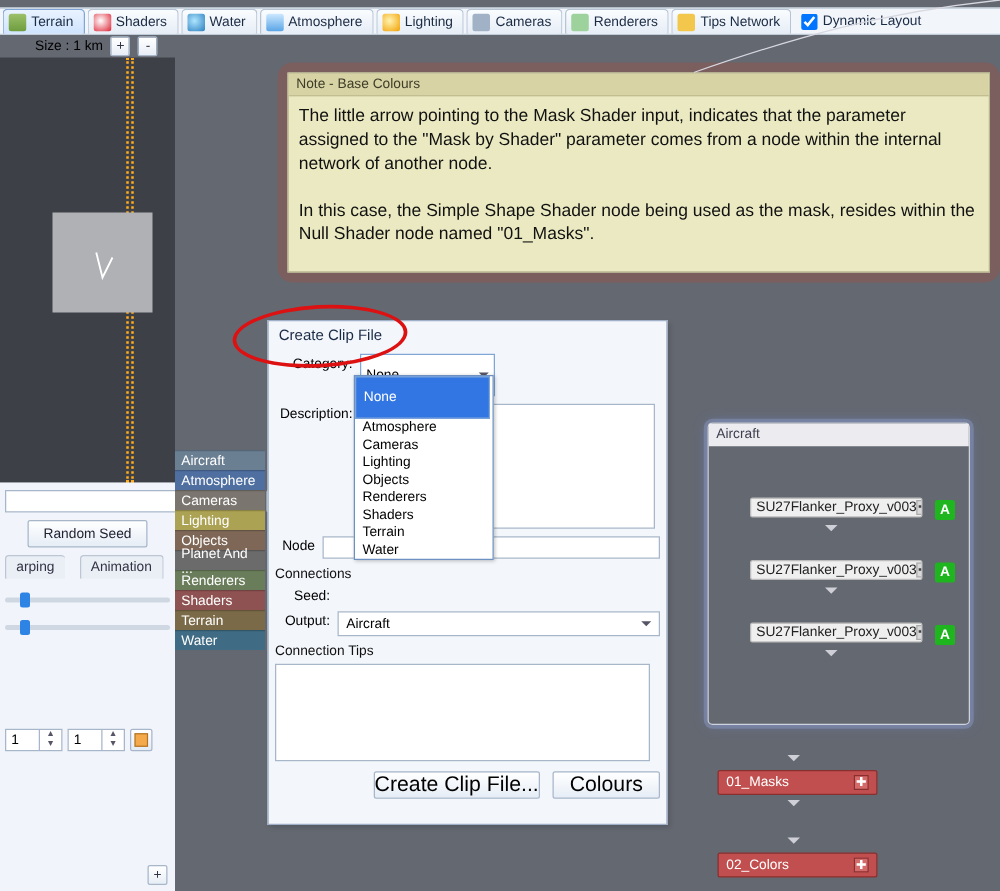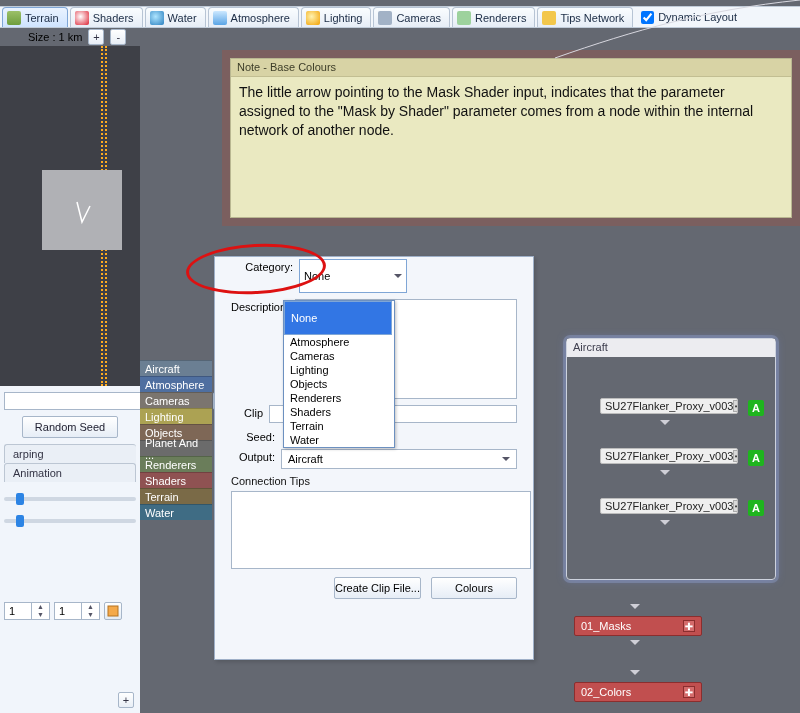--- a/index.html
+++ b/index.html
@@ -99,21 +99,21 @@
   .prop-ibtn{
     width:18px;height:18px;border:1px solid #a7b6c9;border-radius:2px;
     background:linear-gradient(#fff,#e3ebf4);display:inline-flex;align-items:center;justify-content:center;
     font-size:10px;color:#445;cursor:pointer;
   }
   .prop-btn{
     display:block;width:96px;height:22px;margin:4px auto 6px auto;
     border:1px solid #a7b6c9;border-radius:2px;background:linear-gradient(#fff,#e6edf6);
     font-size:11px;color:#223;cursor:pointer;
   }
-  .tabs2{display:flex;gap:0;margin-bottom:6px;flex-direction:column;}
+  .tabs2{display:flex;gap:12px;margin-bottom:6px;}
   .tab2{padding:3px 8px;border:1px solid #bcc6d3;border-bottom:none;border-radius:3px 3px 0 0;background:#eaeff6;color:#334;cursor:pointer;}
   .tab2:first-child{border-right:none;}
   .slider-row{height:22px;display:flex;align-items:center;}
   .slider-track{flex:1;height:4px;background:#cfd7e2;position:relative;border-radius:2px;}
   .slider-thumb{position:absolute;top:-4px;width:8px;height:12px;background:#2d84e4;border-radius:2px;}
   .spin-row{display:flex;align-items:center;gap:4px;margin-top:70px;}
   .spin{width:46px;height:18px;border:1px solid #a7b6c9;background:#fff;display:flex;align-items:center;}
   .spin span{flex:1;padding-left:4px;}
   .spin .ar{width:14px;display:flex;flex-direction:column;}
   .spin .ar b{height:8px;border-left:1px solid #a7b6c9;font-size:7px;text-align:center;color:#556;line-height:7px;font-weight:normal;cursor:pointer;}
@@ -135,21 +135,21 @@
   .cat-4{background:#7e6756;}
   .cat-5{background:#6b6b6b;}
   .cat-6{background:#6a7d5a;}
   .cat-7{background:#8f5252;}
   .cat-8{background:#7a6a47;}
   .cat-9{background:#3f6c84;}
 
   
   .note-wrap{
     position:absolute; top:50px; left:222px; width:578px; height:176px;
-    background:#7b5f5f; padding:8px;
+    background:#7b5f5f; padding:8px;border-radius:12px;
   }
   .note{
     background:#eae9c1; width:100%; height:100%;
     border:1px solid #b9b791;
   }
   .note-title{
     background:#d8d3a5; height:18px; padding:2px 6px;
     font-size:11px; color:#3d3d28; border-bottom:1px solid #c2be92;
   }
   .note-body{
@@ -158,21 +158,21 @@
 
   
   .dialog{
     position:absolute; top:256px; left:214px; width:320px; height:404px;
     background:#f3f6fb; border:1px solid #9fb0c8;
     box-shadow: 2px 2px 4px rgba(0,0,0,.15);
   }
   .dlg-title{
     height:24px; padding:4px 8px; font-size:12px; color:#1b2b46;
   }
-  .dlg-body{ padding:2px 16px; }
+  .dlg-body{ padding:2px 5px; }
   .field{display:flex;align-items:flex-start;margin-bottom:6px;gap:6px;}
   .field label{width:62px;text-align:right;padding-top:2px;}
   .sel{
     width:108px;height:34px;border:1px solid #7fa6d6;background:#fff;
     display:flex;align-items:center;justify-content:space-between;padding:0 4px;
     font-size:11px;
   }
   .sel .chev{border:4px solid transparent;border-top-color:#556;transform:translateY(2px);}
   .dropdown{
     position:absolute; top:300px; left:283px; width:112px;
@@ -185,21 +185,21 @@
     width:236px;height:100px;border:1px solid #a7b6c9;background:#fff;resize:none;
     font-family:inherit;font-size:11px;padding:4px;
   }
   .txt{height:18px;border:1px solid #a7b6c9;background:#fff;padding:0 4px;}
   .sect{margin-top:6px;}
   .sect-title{font-size:11px;color:#111;margin:6px 0 4px 0;}
   .combo{flex:1;height:20px;border:1px solid #a7b6c9;background:#fff;display:flex;align-items:center;justify-content:space-between;padding:0 6px;}
   .combo .chev{border:4px solid transparent;border-top-color:#556;transform:translateY(2px);}
   .tips-box{width:300px;height:78px;border:1px solid #a7b6c9;background:#fff;margin-top:4px;}
   .dlg-buttons{display:flex;justify-content:flex-end;gap:10px;margin-top:8px;}
-  .dbtn{min-width:86px;height:22px;border:1px solid #a7b6c9;border-radius:2px;background:linear-gradient(#fff,#e6edf6);font-size:11px;cursor:pointer;}
+  .dbtn{min-width:86px;height:22px;border:1px solid #a7b6c9;border-radius:2px;background:linear-gradient(#fff,#e6edf6);font-size:17px;cursor:pointer;}
 
   
   .red-oval{
     position:absolute; top:244px; left:186px; width:140px; height:50px;
     border:3px solid #d11; border-radius:50%/50%;
     transform: rotate(-3deg);
     pointer-events:none;
   }
 
   
@@ -368,47 +368,50 @@
   <div class="cat-item cat-8">Terrain</div>
   <div class="cat-item cat-9">Water</div>
 </div>
 
 <div class="note-wrap">
   <div class="note">
     <div class="note-title">Note - Base Colours</div>
     <div class="note-body">
       <p>The little arrow pointing to the Mask Shader input, indicates that the parameter assigned to the "Mask by Shader" parameter comes from a node within the internal network of another node.</p>
       <br>
+      <p>In this case, the Simple Shape Shader node being used as the mask, resides within the Null Shader node named "01_Masks".</p>
     </div>
   </div>
 </div>
 
 <svg class="wire">
   <path d="M0 58 C80 30 150 10 245 0" stroke="#d7d7df" stroke-width="1" fill="none"></path>
 </svg>
 
 <div class="dialog">
+  <div class="dlg-title">Create Clip File</div>
   <div class="dlg-body">
     <div class="field">
       <label>Category:</label>
       <div class="sel">
         <span>None</span>
         <span class="chev"></span>
       </div>
     </div>
     <div class="field">
       <label>Description:</label>
       <textarea class="desc-box" style=""></textarea>
     </div>
     <div class="field">
-      <label style="width:32px">Clip</label>
+      <label style="width:32px">Node</label>
       <input class="txt" style="flex: 1 1 0%;">
     </div>
 
     <div class="sect">
+      <div class="sect-title">Connections</div>
       <div class="field">
         <label style="width:44px">Seed:</label>
       </div>
       <div class="field">
         <label style="width:44px">Output:</label>
         <div class="combo">
           <span>Aircraft</span>
           <span class="chev"></span>
         </div>
       </div>

